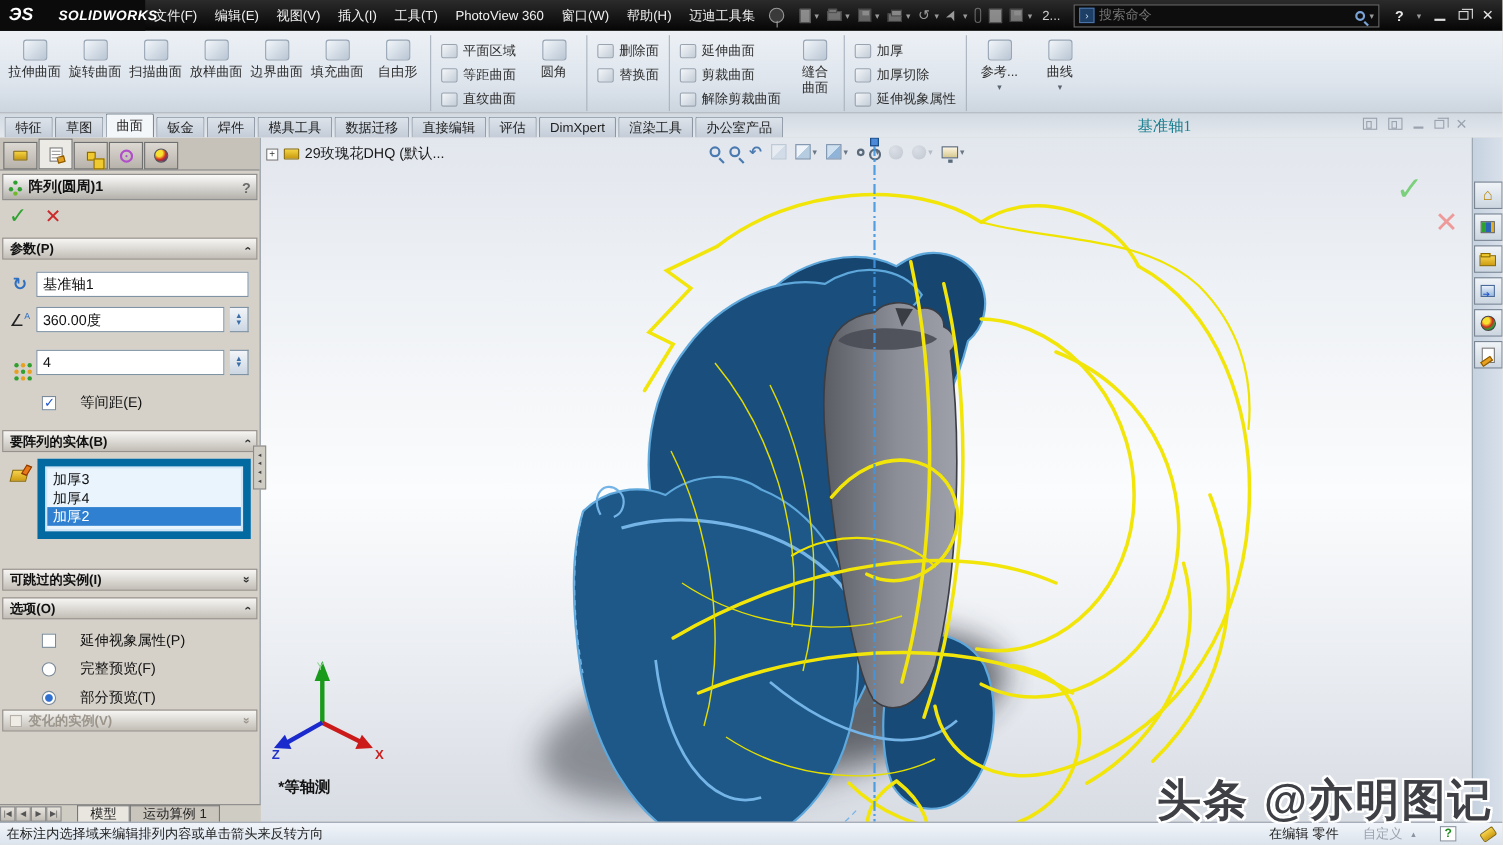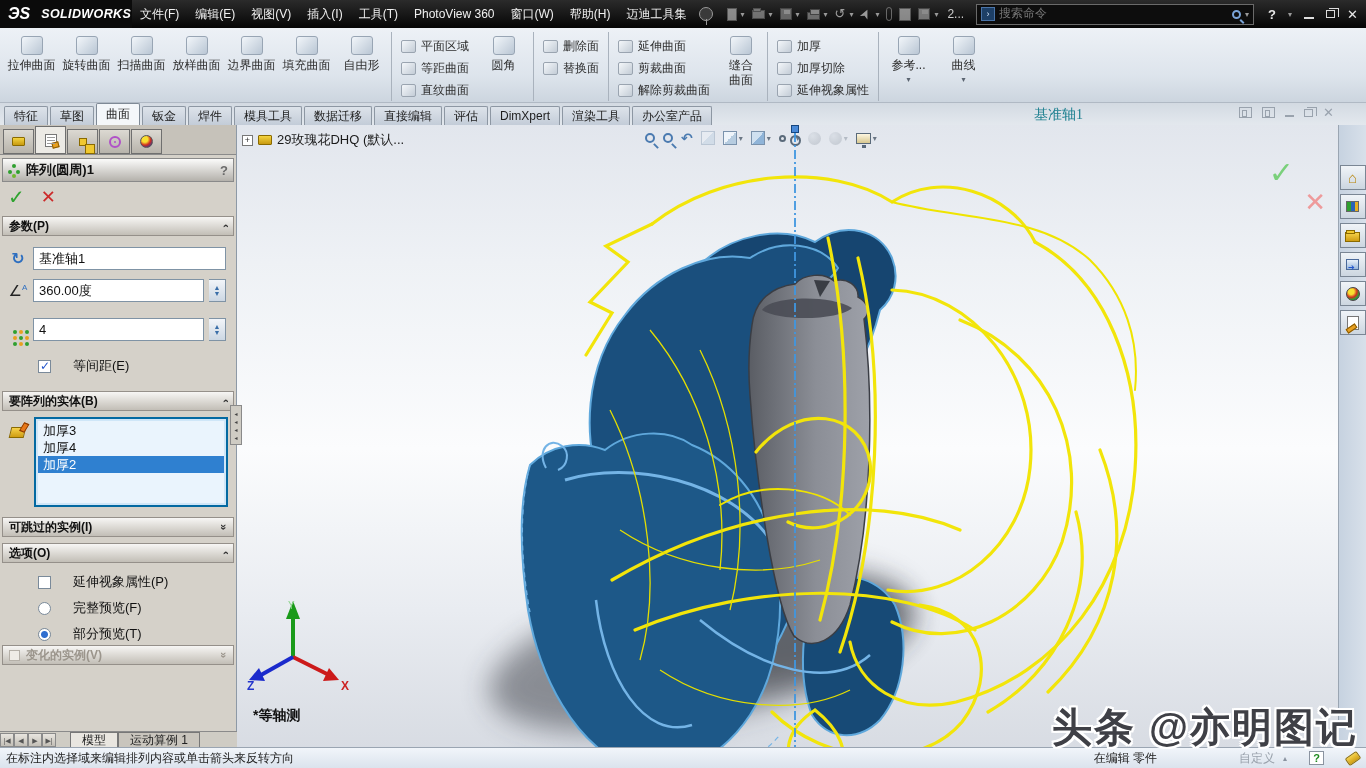--- a/index.html
+++ b/index.html
@@ -1,21 +1,21 @@
 <!DOCTYPE html>
 <html><head>
 <meta charset="utf-8">
 <style>
   *{box-sizing:border-box;margin:0;padding:0}
   html,body{width:1366px;height:768px;overflow:hidden;font-family:"Liberation Sans","DejaVu Sans",sans-serif;font-size:12px}
   #app{position:relative;width:1366px;height:768px;background:#d6d3cc}
 
   
   .titlebar{position:absolute;top:0;left:0;right:0;height:28px;background:linear-gradient(#2b2b2b,#050505);display:flex;align-items:center;color:#eee;z-index:40}
-  .logo{width:132px;height:28px;background:#0b0b0b;display:flex;align-items:center;padding-left:8px;gap:11px;font-style:italic;font-weight:bold;flex:none}
+  .logo{width:132px;height:28px;background:#0b0b0b;display:flex;align-items:center;padding-left:8px;gap:23px;font-style:italic;font-weight:bold;flex:none}
   .logo-mark{font-size:16px;color:#fff}
   .logo-text{font-size:12.5px;letter-spacing:.4px;color:#fff}
   .menus{display:flex;flex:none}
   .menu{padding:0 8px;line-height:28px;color:#f0f0f0;cursor:default;white-space:nowrap}
   .pin-icon{width:14px;height:14px;border:1px solid #9a9a9a;border-radius:50%;margin:0 4px;position:relative;background:#3a3a3a}
   .pin-icon::after{content:"";position:absolute;left:6px;top:11px;width:1px;height:6px;background:#9a9a9a}
   .quick{display:flex;align-items:center;gap:7px;margin-left:10px;flex:none}
   .q{position:relative;opacity:.55}
   .q-page{width:10px;height:13px;background:#e8e8e8;border:1px solid #888}
   .q-open{width:13px;height:9px;background:#bdbdbd;border:1px solid #777;position:relative}
@@ -101,21 +101,21 @@
   .field{flex:1;height:23px;background:#fff;border:1px solid #7f93a5;display:flex;align-items:center;padding:0 5px;font-size:13px;color:#111}
   .spin{width:17px;height:23px;border:1px solid #7f93a5;border-left:none;background:linear-gradient(#f2f5f9,#ccd7e3);display:flex;flex-direction:column;align-items:center;justify-content:center;color:#3a6ea8;font-size:7px;line-height:6px}
   .cb{width:13px;height:13px;background:#fff;border:1px solid #7a8a9a;flex:none;position:relative}
   .cb.checked::after{content:"✓";position:absolute;left:1px;top:-2px;color:#2255cc;font-size:12px;font-weight:bold}
   .radio{width:13px;height:13px;border:1px solid #7a8a9a;border-radius:50%;background:#fff;flex:none}
   .radio.on{background:radial-gradient(circle,#2f6fd0 0 3px,#fff 4px)}
   .opt-row{display:flex;align-items:center;gap:22px;margin:8px 6px 0 34px;color:#111;font-size:13px}
   .bodies-wrap{position:relative;margin:6px 4px 0 4px;min-height:94px}
   .wedge{position:absolute;left:6px;top:10px;width:15px;height:11px;background:linear-gradient(#f6d24a,#cf9d12);border:1px solid #8a6a00;transform:skewX(-14deg)}
   .wedge::after{content:"";position:absolute;left:9px;top:-5px;width:4px;height:7px;background:#e87818;border:1px solid #8a3a00;transform:rotate(20deg)}
-  .listbox{margin-left:30px;margin-right:4px;height:90px;background:#eaf4fd;border:2px solid #0369a1;box-shadow:inset 0 0 0 2px #cfe6f8;padding:3px 2px;overflow:hidden}
+  .listbox{margin-left:30px;margin-right:4px;height:73px;background:#eaf4fd;border:7px solid #0369a1;box-shadow:inset 0 0 0 2px #cfe6f8;padding:3px 2px;overflow:hidden}
   .li{height:17px;line-height:17px;padding-left:5px;font-size:13px;color:#111}
   .li.selected{background:#2f80d0;color:#ffffff}
   .splitter{position:absolute;left:230px;top:405px;width:12px;height:40px;background:#cfccc4;border:1px solid #8a8a8a;z-index:25;display:flex;flex-direction:column;align-items:center;justify-content:center;gap:1px;color:#444;font-size:6px}
 
   
   .btmtabs{position:absolute;left:0;top:731px;width:237px;height:16px;background:#cfccc4;border-top:1px solid #8a8a8a;display:flex;align-items:flex-end;z-index:21}
   .navbtn{width:14px;height:14px;border:1px solid #8a8a8a;background:linear-gradient(#e8e5df,#c2beb6);font-size:7px;color:#555;text-align:center;line-height:13px;flex:none}
   .btab{border:1px solid #777;border-bottom:none;padding:0 11px;height:15px;line-height:14px;background:#e9e6e0;color:#222;white-space:nowrap}
   .btab.inactive{background:#c9c5bd}
 
@@ -627,21 +627,21 @@
     <span class="navbtn">◀</span>
     <span class="navbtn">▶</span>
     <span class="navbtn">▶|</span>
     <span class="btab" style="margin-left:14px">模型</span>
     <span class="btab inactive">运动算例 1</span>
   </div>
 
   <footer class="statusbar">
     <span>在标注内选择域来编辑排列内容或单击箭头来反转方向</span>
     <div class="status-right">
-      <span style="margin-right:60px">在编辑 零件</span>
+      <span style="">在编辑 零件</span>
       <span class="custom-lbl">自定义</span>
       <span class="st-caret">▴</span>
       <span class="st-help">?</span>
       <span class="st-tag"></span>
     </div>
   </footer>
 
   <div class="watermark">头条 @亦明图记</div>
 </div>
 

